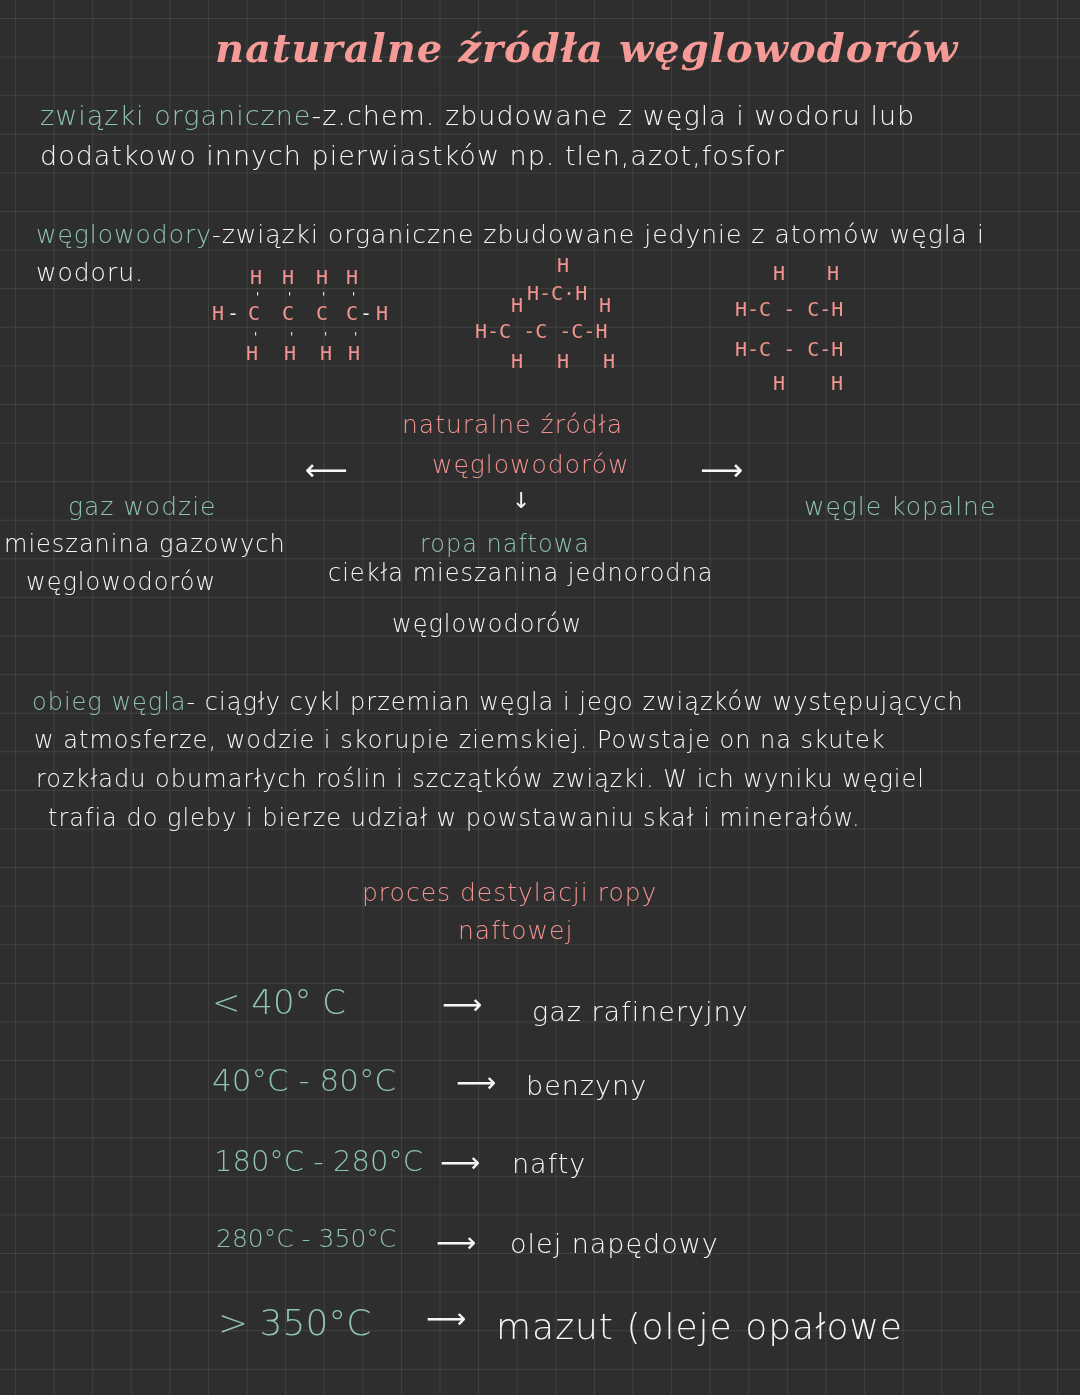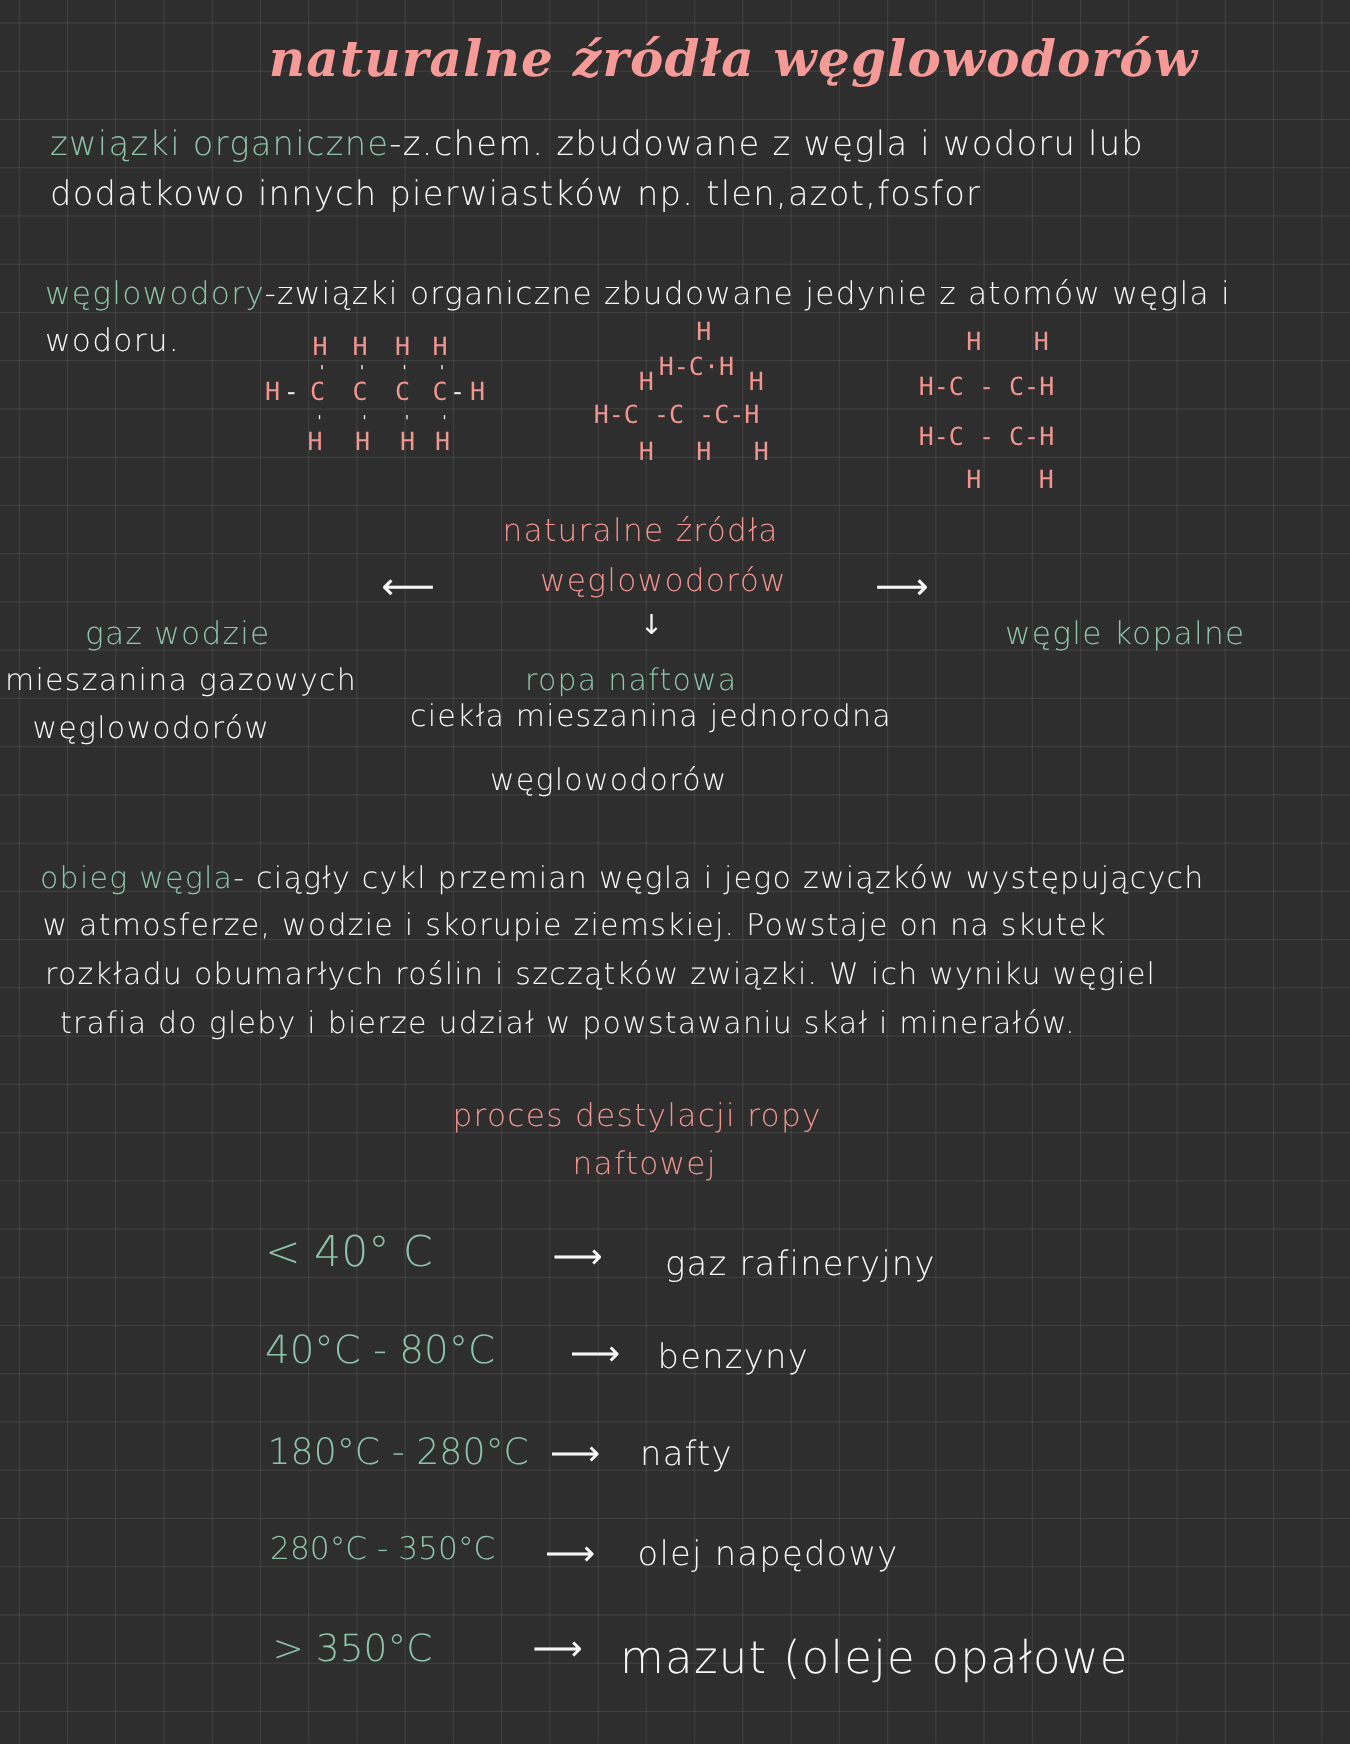--- a/index.html
+++ b/index.html
@@ -140,16 +140,16 @@
   <div class="abs hand prod white" style="left:526px; top:1070px;">benzyny</div>
 
   <div class="abs temp green" style="left:214px; top:1144px; font-size:29px;">180°C - 280°C</div>
   <div class="abs arrow" style="left:440px; top:1146px;">⟶</div>
   <div class="abs hand prod white" style="left:512px; top:1148px;">nafty</div>
 
   <div class="abs temp green" style="left:216px; top:1224px; font-size:25px;">280°C - 350°C</div>
   <div class="abs arrow" style="left:436px; top:1226px;">⟶</div>
   <div class="abs hand prod white" style="left:510px; top:1228px;">olej napędowy</div>
 
-  <div class="abs temp green" style="left:218px; top:1302px; font-size:30px;">&gt; 350°C</div>
+  <div class="abs temp green" style="left:218px; top:1302px; font-size:36px;">&gt; 350°C</div>
   <div class="abs arrow" style="left:426px; top:1302px;">⟶</div>
   <div class="abs hand prod white" style="left:496px; top:1306px; font-size:36px;">mazut (oleje opałowe</div>
 </div>
 
 </body></html>

